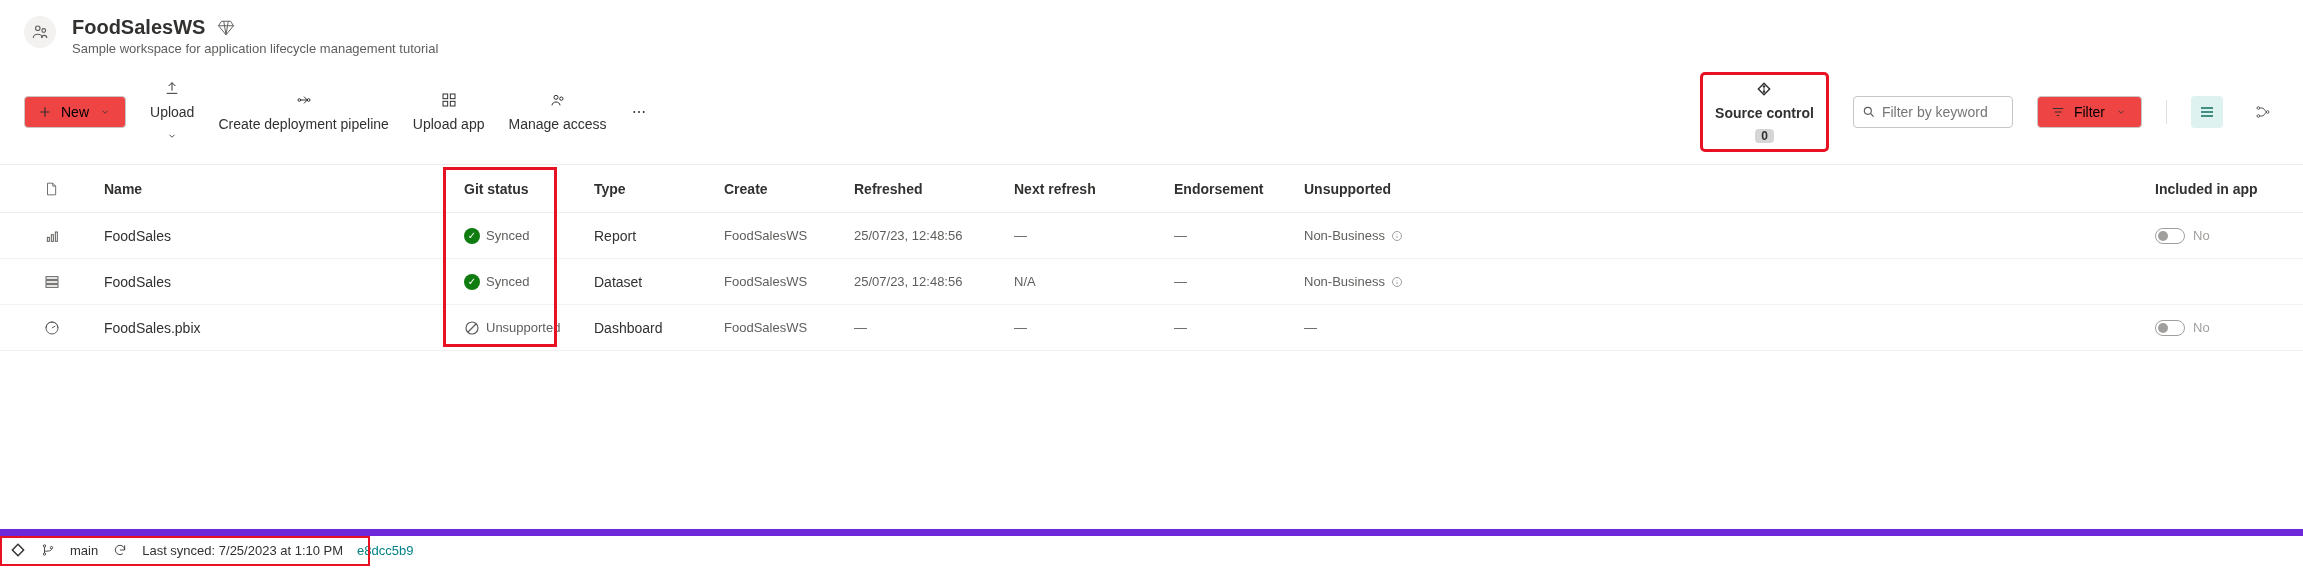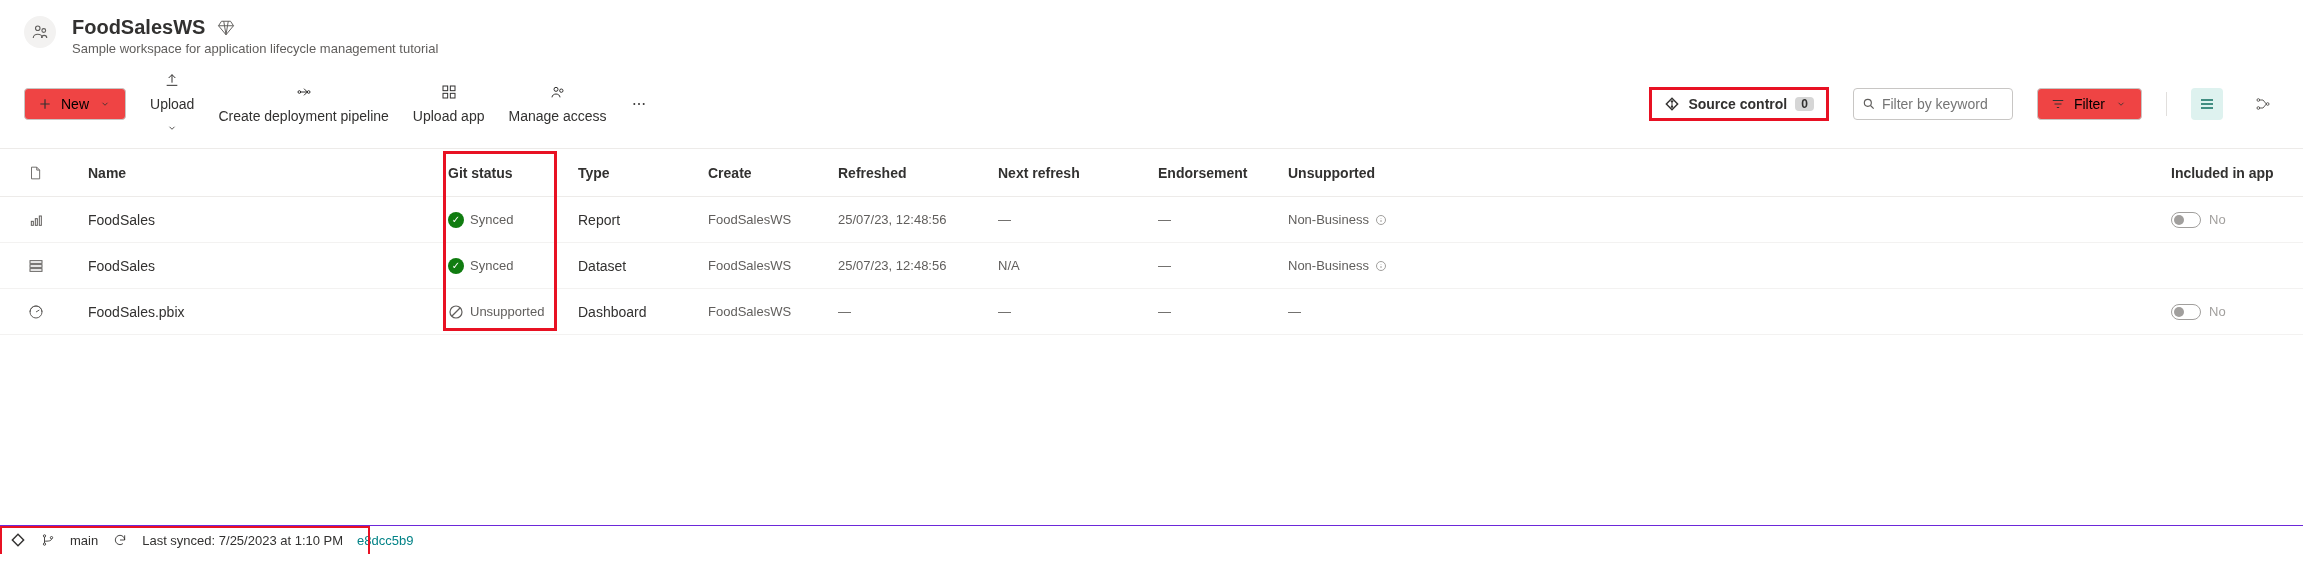--- a/index.html
+++ b/index.html
@@ -15,42 +15,42 @@
   .ws-subtitle { font-size: 13px; color: #605e5c; }
   
   
   .toolbar { display: flex; align-items: center; padding: 4px 24px 12px 24px; border-bottom: 1px solid #edebe9; gap: 24px; }
   .btn { display: inline-flex; align-items: center; gap: 8px; background: #ef4444; border: 1px solid #c8c6c4; border-radius: 4px; padding: 6px 12px; font-size: 14px; cursor: pointer; height: 32px; }
   .tb-item { display: inline-flex; align-items: center; gap: 8px; color: #323130; cursor: pointer; flex-direction: column; }
   .tb-icon { width: 16px; height: 16px; display: inline-flex; align-items: center; justify-content: center; }
   .tb-spacer { flex: 1; }
   .source-btn { display: inline-flex; align-items: center; gap: 8px; padding: 6px 12px; border-radius: 4px; font-weight: 600; cursor: pointer; }
   .badge-count { background: #d6d6d6; color: #323130; border-radius: 4px; padding: 0 6px; font-size: 12px; min-width: 18px; text-align: center; font-weight: 600; }
-  .highlight-red { border: 3px solid #e81123; border-radius: 0; }
+  .highlight-red { border: 3px solid #e81123; border-radius: 5px; flex-direction: column; }
   .search-wrap { display: inline-flex; align-items: center; border: 1px solid #c8c6c4; border-radius: 4px; padding: 4px 8px; height: 32px; width: 160px; gap: 6px; color: #605e5c; }
   .search-wrap input { border: none; outline: none; font-size: 14px; width: 100%; color: #323130; }
   .divider { width: 1px; height: 24px; background: #e1dfdd; }
   .iconbtn { width: 32px; height: 32px; display: inline-flex; align-items: center; justify-content: center; border-radius: 4px; cursor: pointer; }
   .iconbtn.active { background: #def2ef; color: #0f6e5f; }
-  .thead, .trow { display: grid; grid-template-columns: 60px 360px 130px 130px 130px 160px 160px 130px 150px 1fr 120px; align-items: center; padding: 0 20px; }
+  .thead, .trow { display: grid; grid-template-columns: 60px 360px 130px 130px 130px 160px 160px 130px 150px 1fr 120px; align-items: center; padding: 0 36px; }
   .thead { height: 48px; font-weight: 600; color: #323130; border-bottom: 1px solid #edebe9; }
   .trow { height: 46px; border-bottom: 1px solid #f3f2f1; }
   .cell { padding: 0 8px; display: flex; align-items: center; gap: 6px; }
   .cell.muted { color: #605e5c; font-size: 13px; }
   .dash { color: #605e5c; }
   .status-dot { width: 16px; height: 16px; border-radius: 50%; display: inline-flex; align-items: center; justify-content: center; }
   .status-dot.green { background: #107c10; color: #fff; font-size: 10px; }
   .toggle { width: 30px; height: 16px; border-radius: 8px; border: 1px solid #a19f9d; background: #fff; position: relative; }
   .toggle::after { content: ""; position: absolute; width: 10px; height: 10px; border-radius: 50%; background: #a19f9d; top: 2px; left: 2px; }
   .toggle-wrap { display: flex; align-items: center; gap: 8px; color: #a19f9d; font-size: 13px; }
   .col-highlight { position: absolute; border: 3px solid #e81123; pointer-events: none; }
   .table-wrap { position: relative; }
   
   
-  .footer { position: fixed; bottom: 0; left: 0; right: 0; display: flex; align-items: center; gap: 14px; padding: 6px 10px; border-top: 1px solid #6d28d9; background: #fff; font-size: 13px; color: #323130; }
+  .footer { position: fixed; bottom: 12px; left: 0; right: 0; display: flex; align-items: center; gap: 14px; padding: 6px 10px; border-top: 7px solid #6d28d9; background: #fff; font-size: 13px; color: #323130; }
   .commit { color: #038387; }
   .footer-highlight { position: absolute; border: 2px solid #e81123; pointer-events: none; left: 0; top: 0; height: 30px; width: 370px; }
   
   svg { display: block; }
 </style>
 </head>
 <body>
 
 <div class="header">
   <div class="ws-icon">

